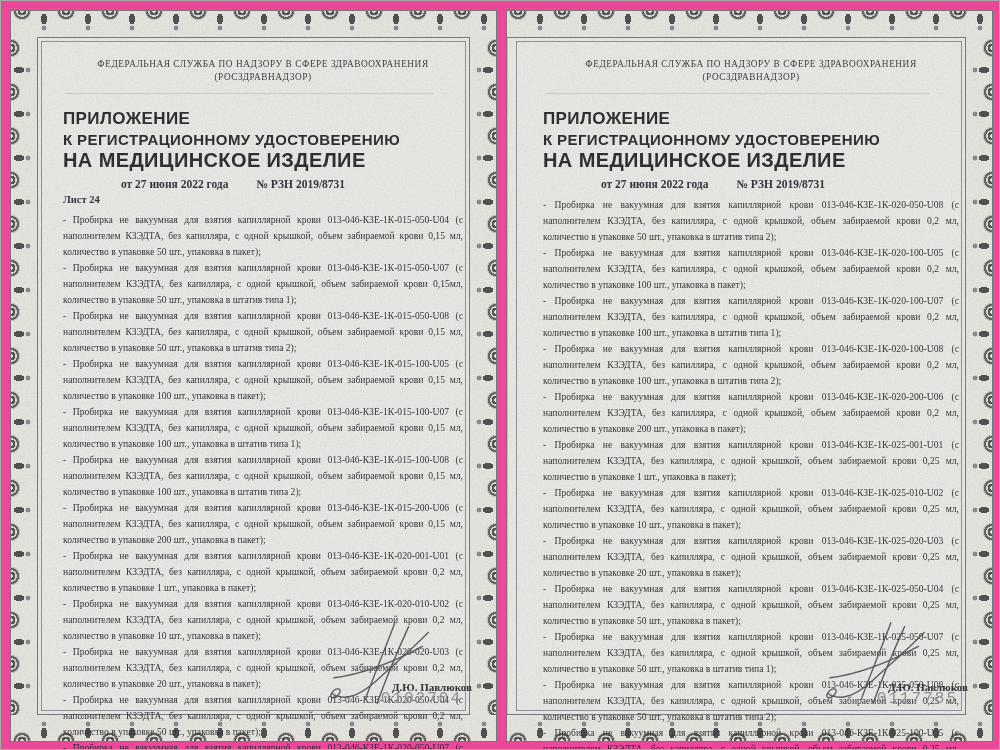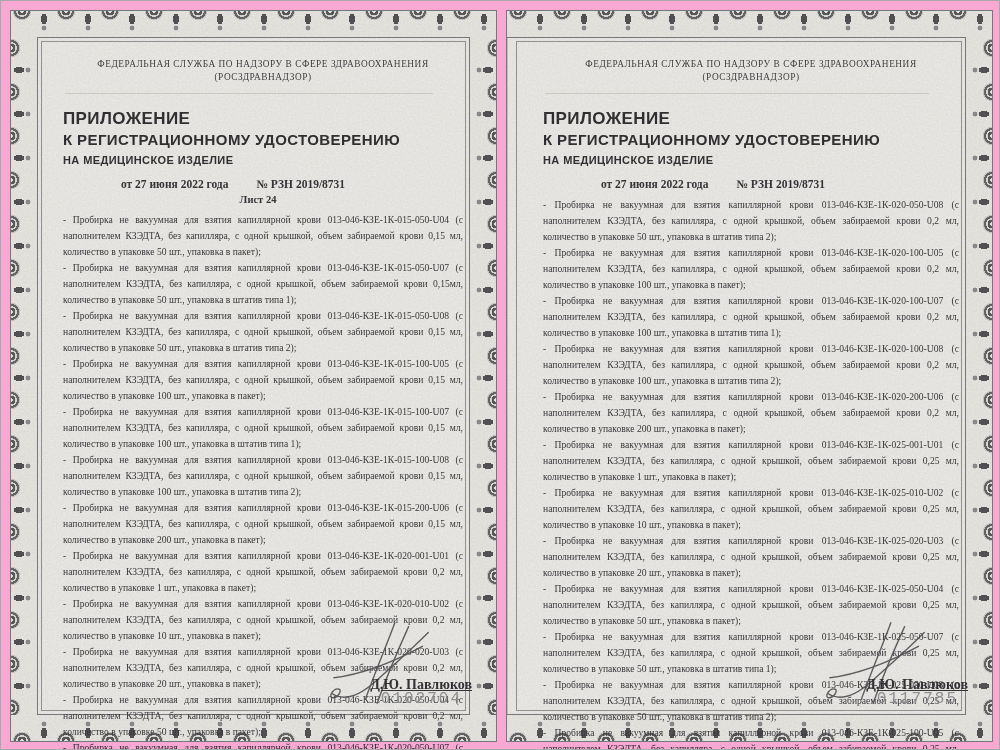--- a/index.html
+++ b/index.html
@@ -1,16 +1,16 @@
 <!DOCTYPE html>
 <html><head>
 <meta charset="utf-8">
 <style>
   html,body{margin:0;padding:0;background:#ffffff;}
-  .canvas{position:relative;width:998px;height:748px;border:1px solid #a8a8a8;background:#f9a8d4;
+  .canvas{position:relative;width:998px;height:748px;border:1px solid #a8a8a8;background:#ec4899;
           font-family:"Liberation Serif",serif;overflow:hidden;}
   .page{position:absolute;top:9px;width:485px;height:730px;background:#edebe7;
         border:1px solid #77777b;box-shadow:inset 0 0 0 1px #c3c1bc;}
   .page-left{left:9px;}
   .page-right{left:505px;}
   
   .band{position:absolute;background-color:#e9e7e2;}
   .band-top{top:0;left:0;right:0;height:26px;border-bottom:1px solid #737377;
     background-image:
       radial-gradient(circle at 11px 0px, rgba(0,0,0,0) 0px, rgba(0,0,0,0) 2px, #4f4f53 2px, #4f4f53 4.5px, #dcdad5 4.5px, #dcdad5 6px, #5d5d61 6px, #5d5d61 8px, #c8c6c1 8px, #c8c6c1 9px, rgba(0,0,0,0) 9.5px),
@@ -41,29 +41,29 @@
   .page--crop-left .content{left:36px;}
   
   .content{position:absolute;top:38px;left:52px;right:33px;bottom:30px;color:#2b2b30;}
   .agency{text-align:center;font-size:9.3px;letter-spacing:0.55px;line-height:13px;color:#333338;}
   .agency.first{margin-top:9px;}
   .fold-line{height:1px;background:#c6c4bf;opacity:.75;margin:9px 30px 0 2px;}
   .doc-title{font-family:"Liberation Sans",sans-serif;font-weight:bold;text-align:left;
     color:#232327;letter-spacing:0.4px;}
   .t1{font-size:17px;margin-top:14px;line-height:21px;}
   .t2{font-size:15px;line-height:21px;}
-  .t3{font-size:11px;line-height:21px;}
+  .t3{font-size:20px;line-height:21px;}
   .meta{display:flex;align-items:center;padding-left:58px;margin-top:7px;
     font-weight:bold;font-size:11.5px;color:#28282d;}
   .meta .num{margin-left:28px;}
-  .sheet{text-align:center;font-weight:bold;font-size:10.5px;padding-right:10px;margin-top:4px;color:#28282d;}
+  .sheet{text-align:left;font-weight:bold;font-size:10.5px;padding-right:10px;margin-top:4px;color:#28282d;}
   .items{margin-top:7px;font-size:9.6px;line-height:16px;text-align:justify;color:#2c2c31;}
   .items .li-item{margin:0;}
   .sign-block{margin-top:5px;font-weight:bold;font-size:11px;line-height:13px;color:#26262b;}
-  .signer-name{position:absolute;right:24px;bottom:48px;font-weight:bold;font-size:14px;color:#26262b;text-decoration:underline;}
+  .signer-name{position:absolute;right:24px;bottom:48px;font-weight:bold;font-size:11px;color:#26262b;}
   .signature{position:absolute;right:52px;bottom:30px;width:118px;height:95px;overflow:visible;}
   .serial{position:absolute;right:34px;bottom:33px;font-family:"Liberation Mono",monospace;
     font-size:16px;letter-spacing:2px;color:#8b8d90;}
   .grain{position:absolute;top:0;left:0;width:100%;height:100%;opacity:.42;pointer-events:none;z-index:6;}
   .hiddefs{position:absolute;width:0;height:0;}
 </style>
 </head>
 <body>
 
 <svg class="hiddefs" aria-hidden="true">

